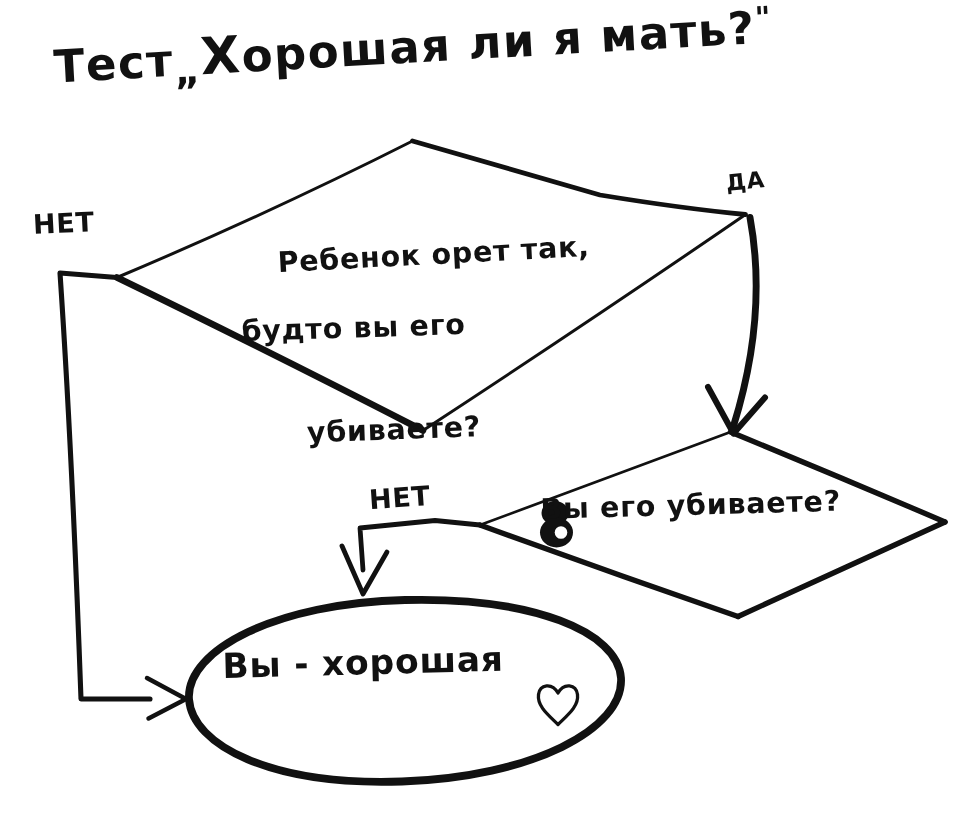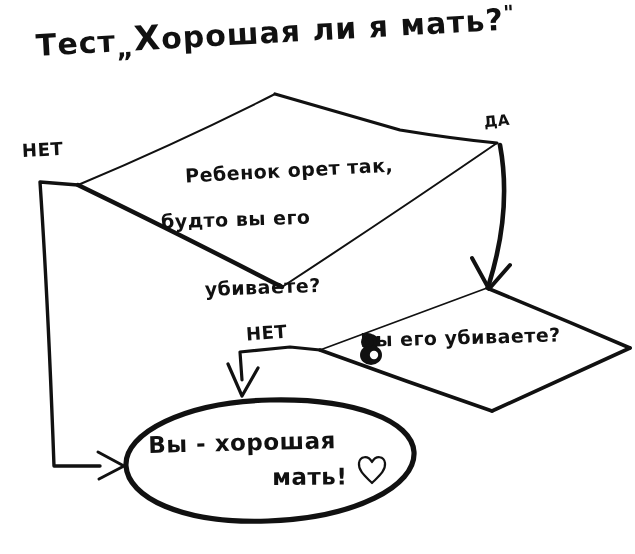--- a/index.html
+++ b/index.html
@@ -193,19 +193,18 @@
 
   <div class="hand-text" id="d1-text">
     <span class="l1">Ребенок орет так,</span>
     <span class="l2">будто вы его</span>
     <span class="l3">убиваете?</span>
   </div>
 
   <div class="hand-text" id="d2-text">Вы его убиваете?</div>
 
   <div class="hand-text" id="term-l1">Вы - хорошая</div>
-  <div class="hand-text" id="term-l2">мать!</div>
 
   <div class="hand-text edge-label" id="lbl-no-1">НЕТ</div>
   <div class="hand-text edge-label" id="lbl-yes-1">ДА</div>
   <div class="hand-text edge-label" id="lbl-no-2">НЕТ</div>
 
 </div>
 
 </body></html>

